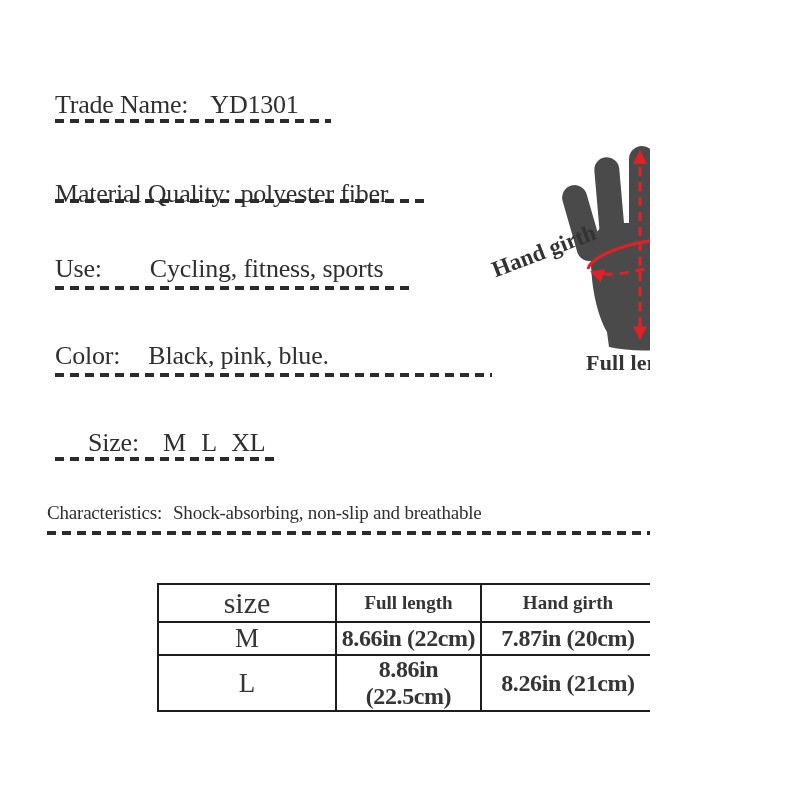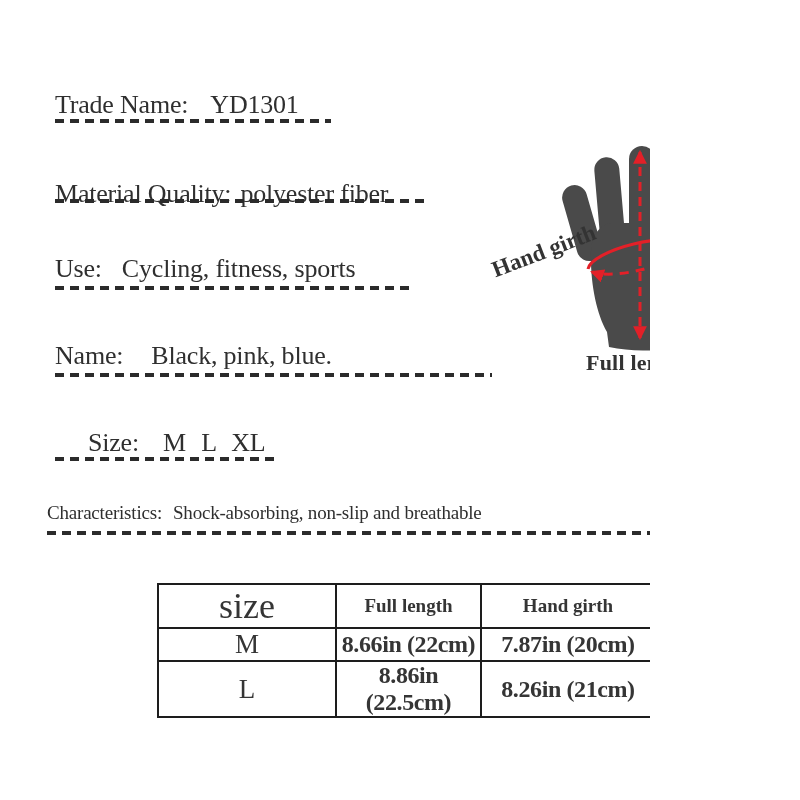--- a/index.html
+++ b/index.html
@@ -10,21 +10,21 @@
   
   .field{position:absolute;left:55px;white-space:nowrap;font-size:26px;line-height:1.1;color:#2f2f2f;}
   .field .lbl{letter-spacing:-0.2px;}
   .field .val{letter-spacing:-0.2px;}
   .dash{position:absolute;height:4px;
     background-image:repeating-linear-gradient(to right,#2b2b2b 0 9px,transparent 9px 15px);}
   .f-trade{top:91px;}           .f-trade .val{margin-left:22px;}
   .d-trade{left:55px;top:119px;width:276px;}
   .f-material{top:180px;}       .f-material .val{margin-left:9px;}
   .d-material{left:55px;top:199px;width:371px;}
-  .f-use{top:255px;}            .f-use .val{margin-left:20px;}
+  .f-use{top:255px;}            .f-use .val{margin-left:48px;}
   .d-use{left:55px;top:286px;width:357px;}
   .f-color{top:342px;}          .f-color .val{margin-left:28px;}
   .d-color{left:55px;top:373px;width:437px;}
   .f-size{top:429px;margin-left:33px;}           .f-size .val{margin-left:24px;word-spacing:9px;}
   .d-size{left:55px;top:457px;width:223px;}
   .f-char{top:503px;left:47px;font-size:19px;letter-spacing:-0.5px;}
   .f-char .val{margin-left:11px;}
   .d-char{left:47px;top:531px;width:711px;}
   
   .hand-svg{position:absolute;left:500px;top:135px;width:260px;height:240px;}
@@ -33,21 +33,21 @@
     color:#333;transform:rotate(-21deg);transform-origin:0% 50%;white-space:nowrap;}
   .length-label{
     position:absolute;left:586px;top:350px;font-size:22px;font-weight:700;
     color:#333;white-space:nowrap;letter-spacing:0.2px;}
   
   .size-table{
     position:absolute;left:157px;top:583px;border-collapse:collapse;table-layout:fixed;
     width:497px;text-align:center;color:#353535;}
   .size-table td,.size-table th{border:2px solid #1d1d1d;padding:0;overflow:hidden;}
   .col-size{width:178px;}  .col-full{width:145px;}  .col-girth{width:174px;}
-  .th-size{font-size:36px;font-weight:400;height:36px;}
+  .th-size{font-size:30px;font-weight:400;height:36px;}
   .th-meas{font-size:19px;font-weight:700;}
   .td-size{font-size:27px;font-weight:400;height:31px;}
   .td-meas{font-size:24px;font-weight:700;letter-spacing:-0.4px;}
 </style>
 </head>
 <body>
 
 <div class="stage">
 
   <div class="field f-trade">
@@ -59,21 +59,21 @@
     <span class="lbl">Material Quality:</span><span class="val">polyester fiber</span>
   </div>
   <div class="dash d-material"></div>
 
   <div class="field f-use">
     <span class="lbl">Use:</span><span class="val">Cycling, fitness, sports</span>
   </div>
   <div class="dash d-use"></div>
 
   <div class="field f-color">
-    <span class="lbl">Name:</span><span class="val">Black, pink, blue.</span>
+    <span class="lbl">Color:</span><span class="val">Black, pink, blue.</span>
   </div>
   <div class="dash d-color"></div>
 
   <div class="field f-size">
     <span class="lbl">Size:</span><span class="val">M  L  XL</span>
   </div>
   <div class="dash d-size"></div>
 
   <div class="field f-char">
     <span class="lbl">Characteristics:</span><span class="val">Shock-absorbing, non-slip and breathable</span>

